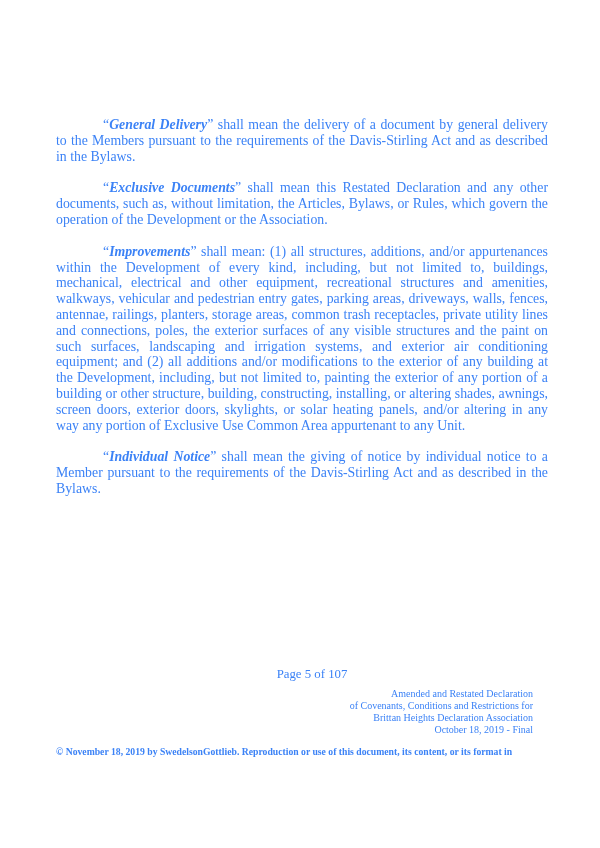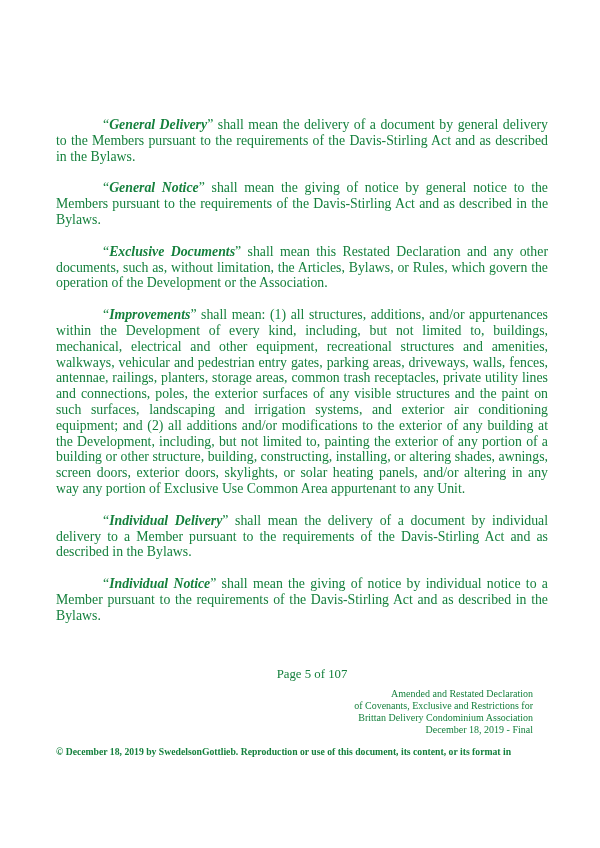--- a/index.html
+++ b/index.html
@@ -3,21 +3,21 @@
 <meta charset="utf-8">
 <style>
   html, body { margin: 0; padding: 0; background: #ffffff; }
   .page {
     position: relative;
     width: 600px;
     height: 848px;
     background: #ffffff;
     overflow: hidden;
     font-family: "Liberation Serif", "DejaVu Serif", serif;
-    color: #15803d;
+    color: #3b82f6;
   }
   .content {
     position: absolute;
     top: 117px;
     left: 56px;
     width: 492px;
     font-size: 13.8px;
     line-height: 15.8px;
     text-align: justify;
   }
@@ -61,38 +61,36 @@
 </style>
 </head>
 <body>
 
 <div class="page">
 
   <div class="content">
 
     <p class="para"><span>“</span><span class="term">General Delivery</span><span>”</span><span> shall mean the delivery of a document by general delivery to the Members pursuant to the requirements of the Davis-Stirling Act and as described in the Bylaws.</span></p>
 
-    <p class="para"><span>“</span><span class="term">General Notice</span><span>”</span><span> shall mean the giving of notice by general notice to the Members pursuant to the requirements of the Davis-Stirling Act and as described in the Bylaws.</span></p>
 
     <p class="para"><span>“</span><span class="term">Exclusive Documents</span><span>”</span><span> shall mean this Restated Declaration and any other documents, such as, without limitation, the Articles, Bylaws, or Rules, which govern the operation of the Development or the Association.</span></p>
 
     <p class="para"><span>“</span><span class="term">Improvements</span><span>”</span><span> shall mean: (1) all structures, additions, and/or appurtenances within the Development of every kind, including, but not limited to, buildings, mechanical, electrical and other equipment, recreational structures and amenities, walkways, vehicular and pedestrian entry gates, parking areas, driveways, walls, fences, antennae, railings, planters, storage areas, common trash receptacles, private utility lines and connections, poles, the exterior surfaces of any visible structures and the paint on such surfaces, landscaping and irrigation systems, and exterior air conditioning equipment; and (2) all additions and/or modifications to the exterior of any building at the Development, including, but not limited to, painting the exterior of any portion of a building or other structure, building, constructing, installing, or altering shades, awnings, screen doors, exterior doors, skylights, or solar heating panels, and/or altering in any way any portion of Exclusive Use Common Area appurtenant to any Unit.</span></p>
 
-    <p class="para"><span>“</span><span class="term">Individual Delivery</span><span>”</span><span> shall mean the delivery of a document by individual delivery to a Member pursuant to the requirements of the Davis-Stirling Act and as described in the Bylaws.</span></p>
 
     <p class="para"><span>“</span><span class="term">Individual Notice</span><span>”</span><span> shall mean the giving of notice by individual notice to a Member pursuant to the requirements of the Davis-Stirling Act and as described in the Bylaws.</span></p>
 
   </div>
 
   <div class="page-number">Page 5 of 107</div>
 
   <div class="footer-right">
     <div>Amended and Restated Declaration</div>
-    <div>of Covenants, Exclusive and Restrictions for</div>
-    <div>Brittan Delivery Condominium Association</div>
-    <div>December 18, 2019 - Final</div>
+    <div>of Covenants, Conditions and Restrictions for</div>
+    <div>Brittan Heights Declaration Association</div>
+    <div>October 18, 2019 - Final</div>
   </div>
 
   <div class="copyright">
-    <div>© December 18, 2019 by SwedelsonGottlieb. Reproduction or use of this document, its content, or its format in</div>
+    <div>© November 18, 2019 by SwedelsonGottlieb. Reproduction or use of this document, its content, or its format in</div>
   </div>
 
 </div>
 
 </body></html>

